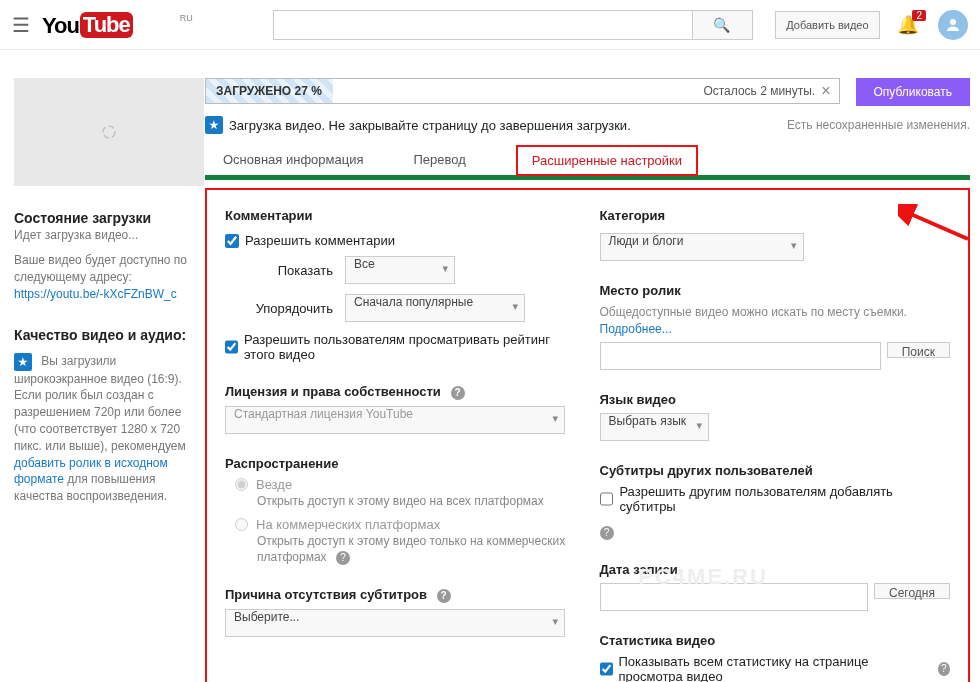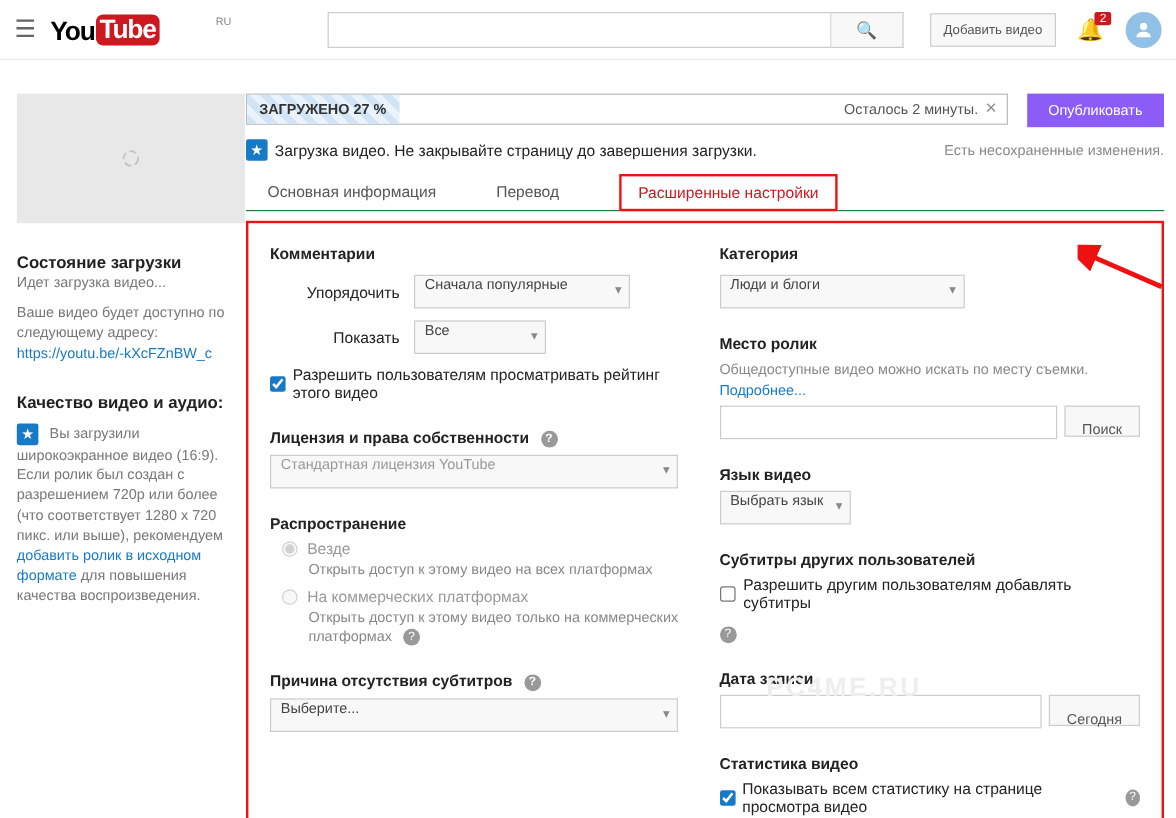--- a/index.html
+++ b/index.html
@@ -39,21 +39,21 @@
 .progress-fill { position: absolute; left: 0; top: 0; bottom: 0; width: 20%; background: repeating-linear-gradient(45deg, #d0e4f5, #d0e4f5 6px, #eaf3fb 6px, #eaf3fb 12px); }
 .progress-label { position: relative; font-size: 12px; font-weight: bold; color: #333; padding-left: 10px; }
 .progress-remaining { position: relative; margin-left: auto; margin-right: 6px; color: #555; font-size: 12px; }
 .progress-close { position: relative; margin-right: 8px; color: #888; cursor: pointer; font-size: 16px; }
 .publish-btn { margin-left: 16px; height: 28px; padding: 0 18px; background: #8b5cf6; color: #fff; border: none; font-size: 12px; cursor: pointer; }
 
 .status-row { display: flex; align-items: center; margin: 10px 0 4px; }
 .status-label { font-size: 13px; color: #222; }
 .unsaved-text { margin-left: auto; color: #888; font-size: 12px; }
 
-.tabs { border-bottom: 1px solid #15803d; display: flex; gap: 50px; padding-left: 18px; margin-top: 10px; }
+.tabs { border-bottom: 5px solid #15803d; display: flex; gap: 50px; padding-left: 18px; margin-top: 10px; }
 .tab { padding: 8px 0; font-size: 13px; color: #555; cursor: pointer; }
 .tab.active { color: #cc181e; border: 2px solid #e11; background: #fff; padding: 6px 14px; position: relative; top: 1px; }
 .panel { border: 2px solid #e11; margin-top: 8px; padding: 14px 18px 18px; position: relative; }
 .cols { display: flex; gap: 24px; }
 .col { flex: 1; }
 .section-h { font-size: 13px; font-weight: bold; color: #222; margin-bottom: 10px; margin-top: 4px; }
 .section-h2 { font-size: 13px; font-weight: bold; color: #222; margin: 22px 0 6px; }
 .row { display: flex; align-items: center; margin-bottom: 8px; }
 .chk { margin-right: 6px; accent-color: #167ac6; width: 14px; height: 14px; }
 .lbl { font-size: 13px; color: #222; }
@@ -65,21 +65,21 @@
 .select.full { width: 340px; display: block; }
 .help-i { display: inline-block; width: 14px; height: 14px; border-radius: 50%; background: #999; color: #fff; text-align: center; line-height: 14px; font-size: 10px; margin-left: 6px; vertical-align: middle; }
 .radio-row { margin: 6px 0 2px 10px; display: flex; align-items: center; }
 .radio { margin-right: 8px; }
 .radio-lbl { font-size: 13px; color: #333; }
 .radio-lbl.disabled { color: #999; }
 .radio-desc { font-size: 12px; color: #888; margin-left: 32px; margin-bottom: 8px; line-height: 1.3; }
 .hint { font-size: 12px; color: #888; line-height: 1.4; margin-bottom: 4px; }
 .input-text { height: 28px; border: 1px solid #ccc; padding: 0 8px; font-size: 13px; }
 .input-row { display: flex; gap: 6px; }
-.btn-secondary { height: 16px; padding: 12px 14px; border: 1px solid #ccc; background: #f8f8f8; font-size: 12px; color: #555; cursor: pointer; }
+.btn-secondary { height: 16px; padding: 2px 14px; border: 1px solid #ccc; background: #f8f8f8; font-size: 12px; color: #555; cursor: pointer; }
 .select-sm { height: 28px; border: 1px solid #ccc; background: #f8f8f8; padding: 0 22px 0 8px; font-size: 12px; color: #444; cursor: pointer; position: relative; display: inline-block; }
 .select-sm::after { content: "▾"; position: absolute; right: 6px; top: 5px; color: #888; font-size: 11px; }
 .watermark { position: absolute; right: 200px; bottom: 120px; font-size: 22px; color: #eee; font-weight: bold; letter-spacing: 2px; pointer-events: none; }
 
 
 .red-arrow { position: absolute; top: 126px; left: 693px; pointer-events: none; }
 </style>
 </head>
 <body>
 
@@ -163,27 +163,31 @@
         </defs>
       <line x1="70" y1="35" x2="8" y2="8" stroke="#e11" stroke-width="4" marker-end="url(#ah)"></line>
     </svg>
 
     <div class="panel">
       <div class="watermark">PC4ME.RU</div>
       <div class="cols">
 
         <div class="col">
           <div class="section-h">Комментарии</div>
+          <div class="row">
+            <input type="checkbox" class="chk" checked="" style="">
+            <span class="lbl">Разрешить комментарии</span>
+          </div>
+          <div class="field-row">
+            <span class="field-label">Показать</span>
+            <div class="select" style="width:110px;"><span>Все</span></div>
+          </div>
           <div class="field-row">
             <span class="field-label">Упорядочить</span>
             <div class="select wide"><span>Сначала популярные</span></div>
-          </div>
-          <div class="field-row">
-            <span class="field-label">Показать</span>
-            <div class="select" style="width:110px;"><span>Все</span></div>
           </div>
           <div class="row" style="margin-top:6px;">
             <input type="checkbox" class="chk" checked="" style="">
             <span class="lbl">Разрешить пользователям просматривать рейтинг этого видео</span>
           </div>
 
           <div class="section-h2">
             <span>Лицензия и права собственности</span>
             <span class="help-i">?</span>
           </div>

